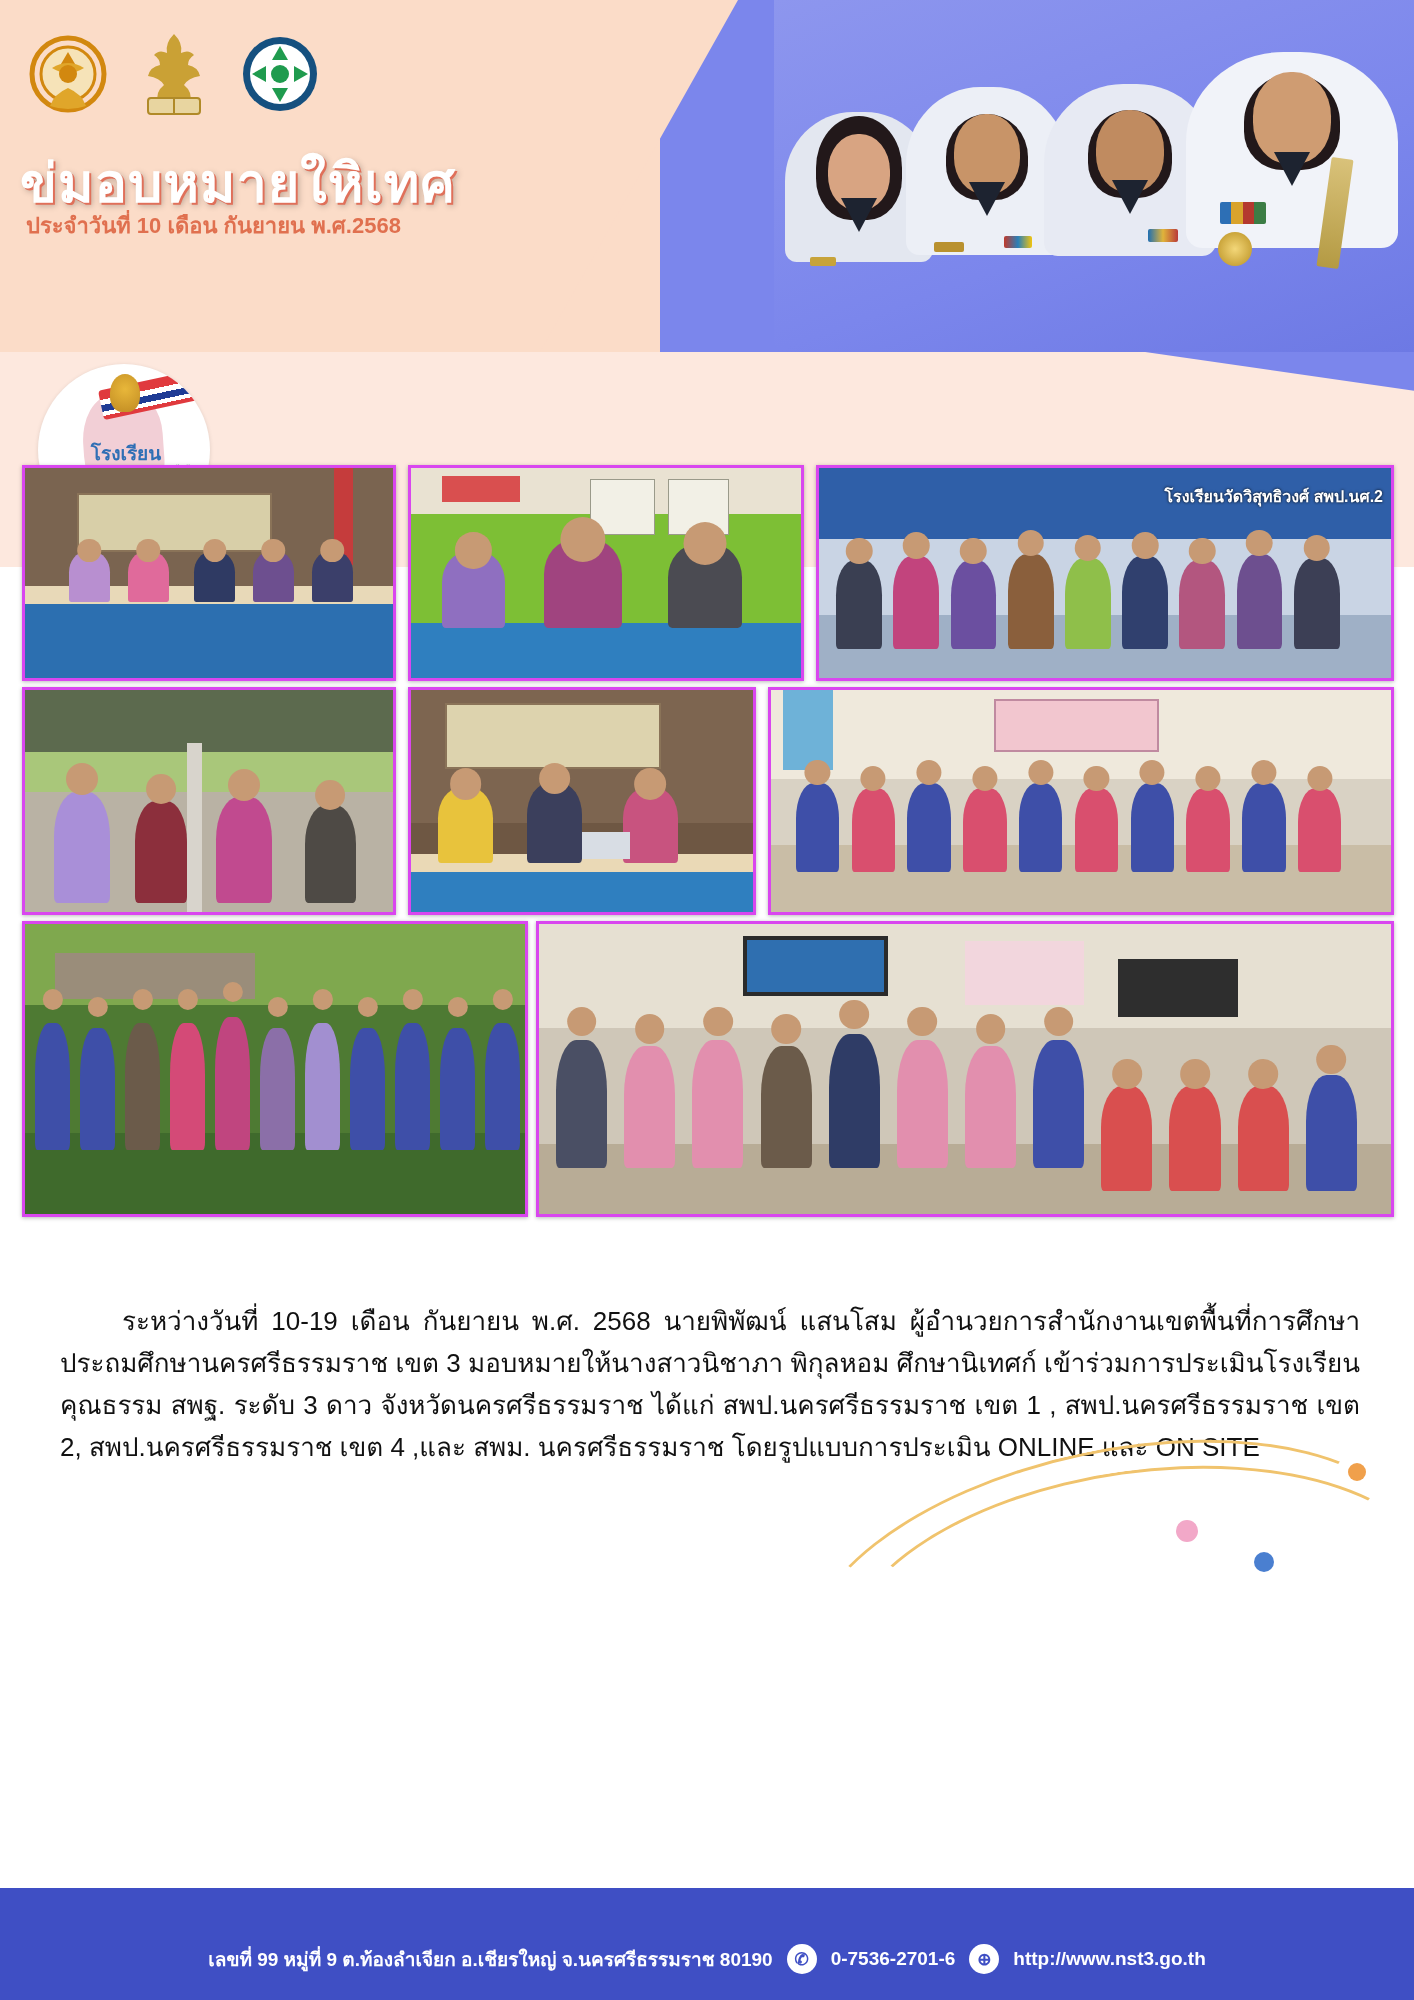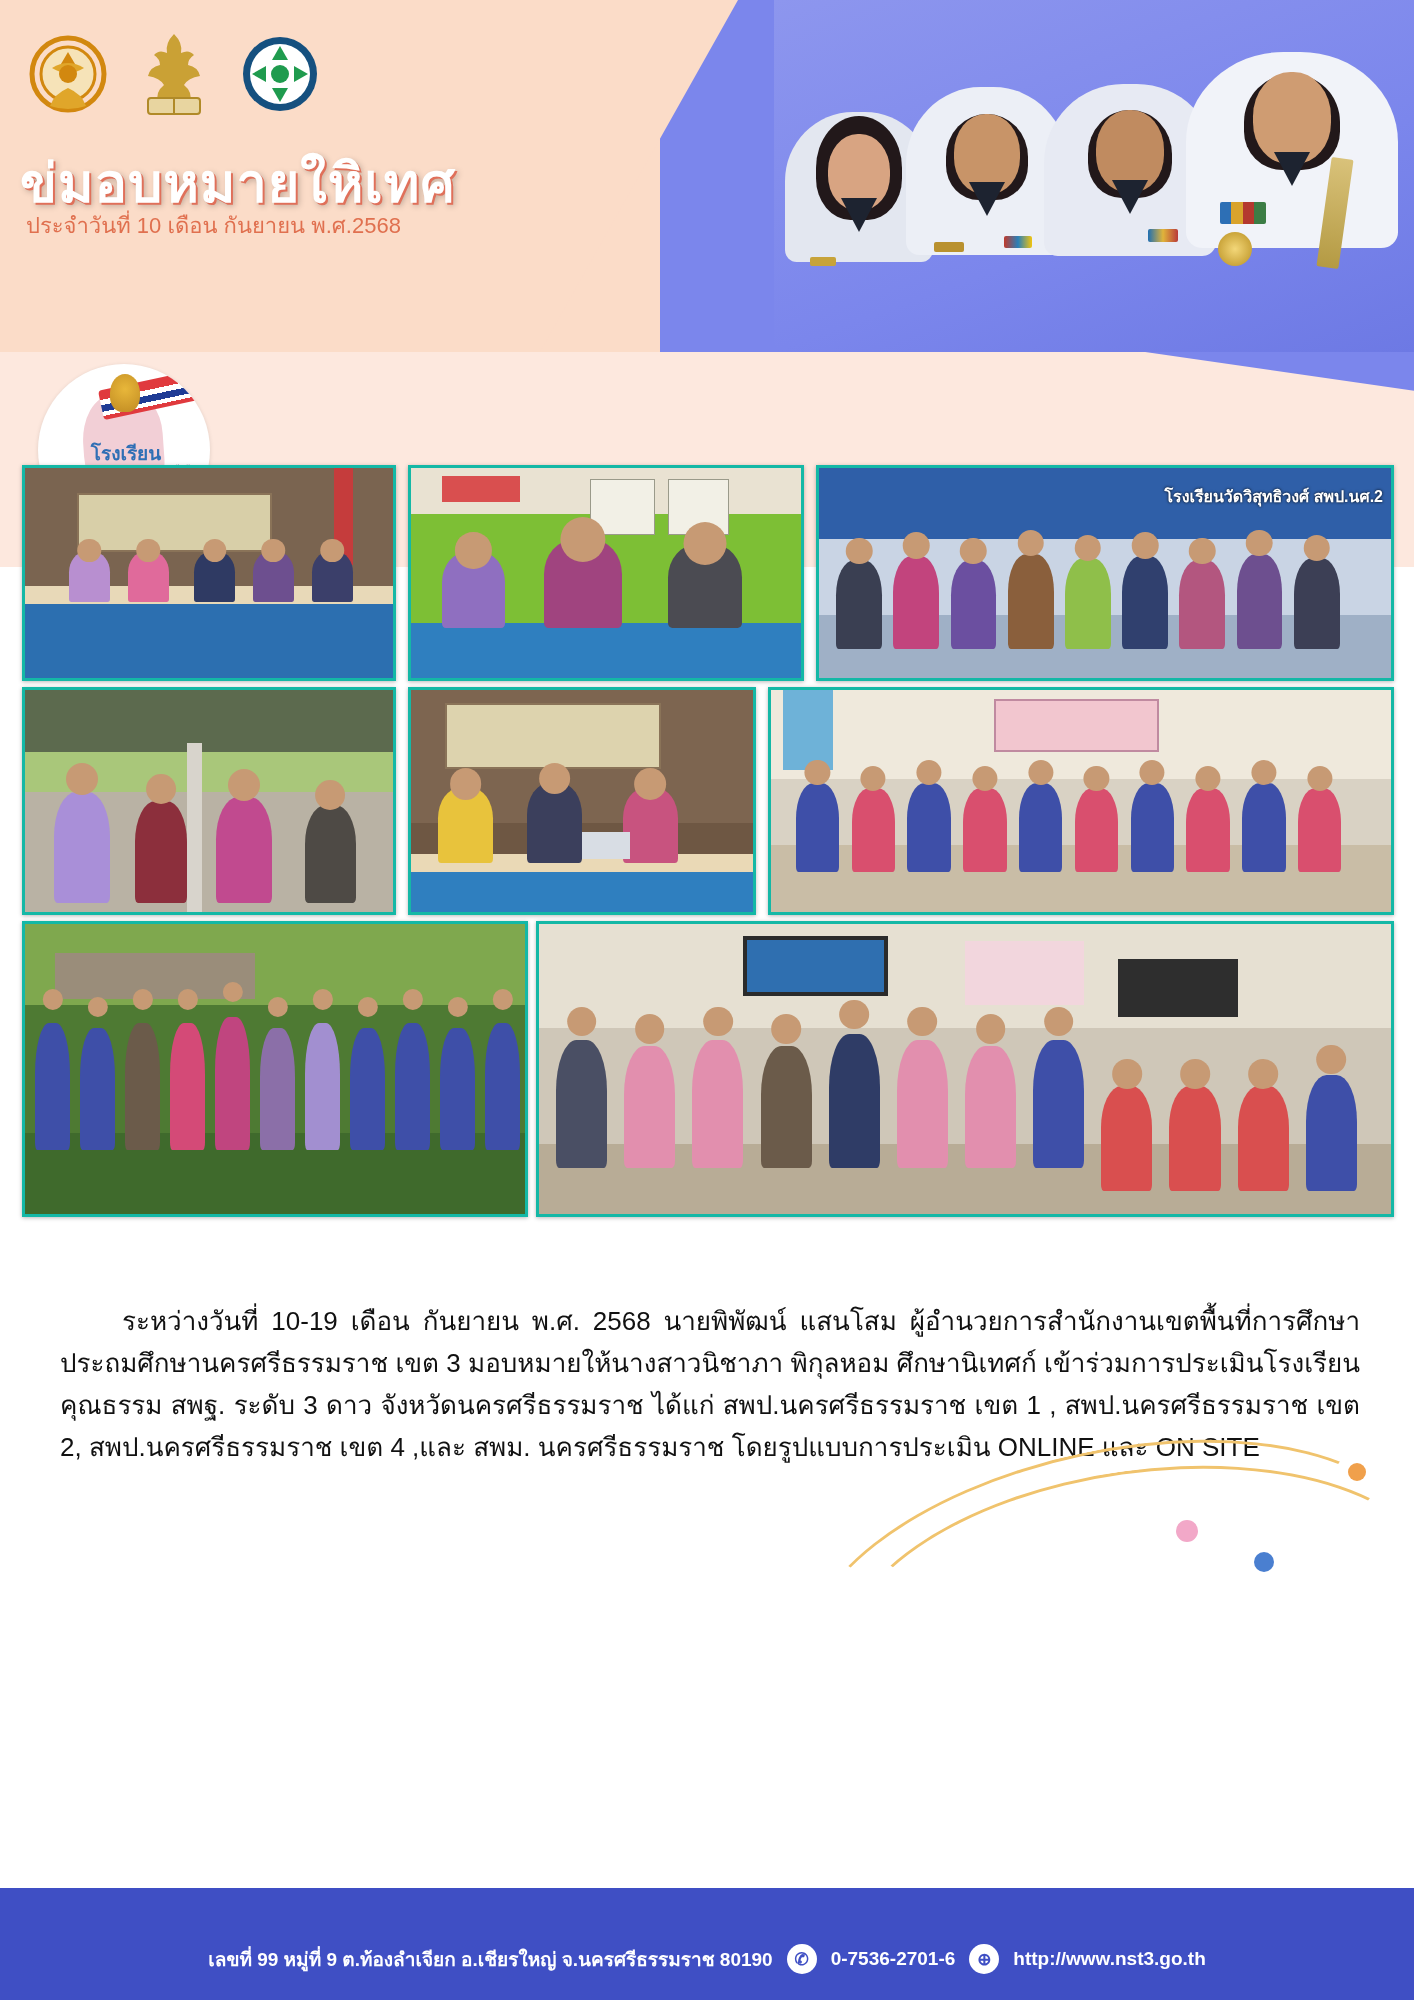--- a/index.html
+++ b/index.html
@@ -63,21 +63,21 @@
 
   .title-main {
     position:absolute; left:20px; top:140px;
     font-size:54px; font-weight:bold; color:#ffffff;
     letter-spacing:1px;
     text-shadow:2px 2px 0 #e0705a, 3px 3px 6px rgba(0,0,0,.25);
     white-space:nowrap;
   }
   .title-sub {
     position:absolute; left:26px; top:208px;
-    font-size:22px; font-weight:normal; color:#e0704f;
+    font-size:22px; font-weight:bold; color:#e0704f;
     white-space:nowrap;
   }
 
   .office-banner {
     position:absolute; left:535px; top:275px; width:700px; height:56px;
     background:#fdf3d8;
     border-top:3px solid #c7a54a;
     border-bottom:3px solid #c7a54a;
     display:flex; flex-direction:column; align-items:center; justify-content:center;
     box-shadow:0 2px 5px rgba(0,0,0,.15);
@@ -124,21 +124,21 @@
     background:radial-gradient(circle at 50% 40%, #e8b73a, #c08a22);
     border-radius:50% 50% 40% 40%;
   }
   .lead-text {
     position:absolute; left:222px; top:20px; width:1130px;
     font-size:25px; color:#1a1a1a; line-height:1.55;
   }
 
   
   .photos { position:absolute; left:0; top:455px; width:1414px; height:820px; }
-  .ph { position:absolute; border:3px solid #14b8a6; box-shadow:0 1px 4px rgba(0,0,0,.28); overflow:hidden; }
+  .ph { position:absolute; border:3px solid #d946ef; box-shadow:0 1px 4px rgba(0,0,0,.28); overflow:hidden; }
   .ph .cap {
     position:absolute; left:4px; bottom:4px; font-size:9px; color:#fff;
     text-shadow:0 0 3px #000;
   }
 
   
   .scene { position:absolute; inset:0; }
   .band { position:absolute; left:0; width:100%; }
   .person { position:absolute; bottom:0; border-radius:40% 40% 6% 6%; }
   .person::before {

